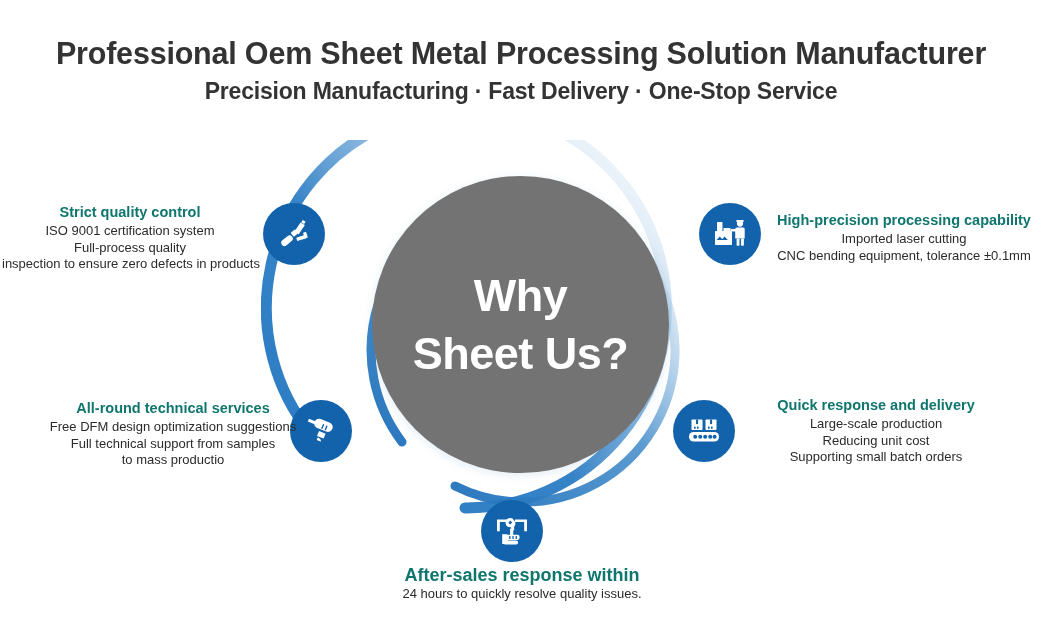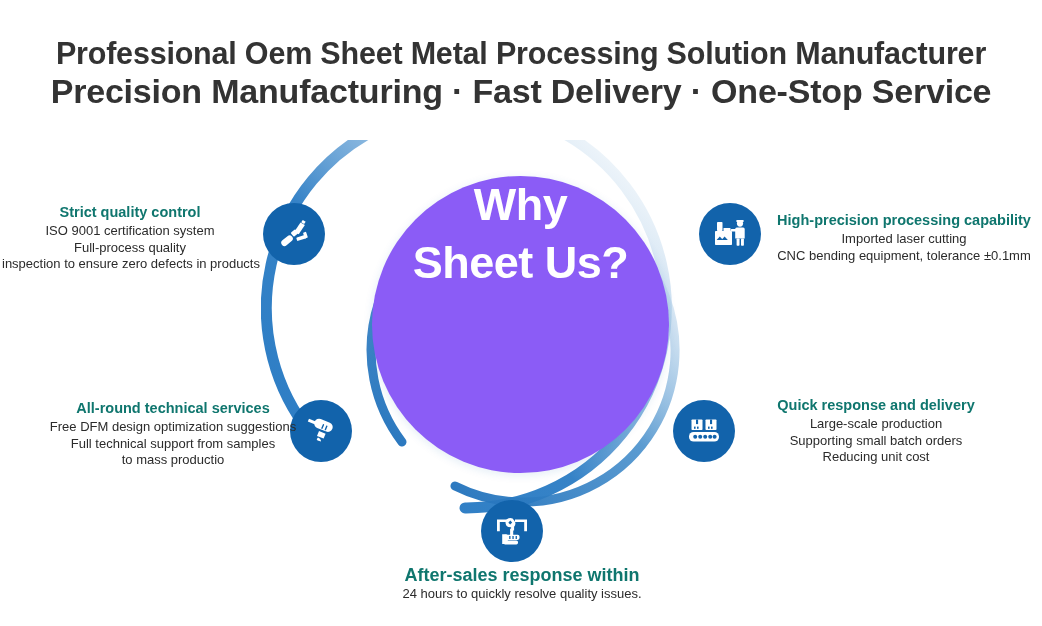--- a/index.html
+++ b/index.html
@@ -33,21 +33,21 @@
     letter-spacing: -0.2px;
   }
   .headline .line1 {
     display: block;
     font-size: 30.5px;
     line-height: 38px;
     white-space: nowrap;
   }
   .headline .line2 {
     display: block;
-    font-size: 34px;
+    font-size: 23px;
     line-height: 38px;
     white-space: nowrap;
   }
 
   
   .ring-wrap {
     position: absolute;
     left: 261px;
     top: 140px;
     width: 520px;
@@ -57,25 +57,25 @@
   .ring-wrap svg { display: block; }
 
   
   .center-circle {
     position: absolute;
     left: 372px;
     top: 176px;
     width: 297px;
     height: 297px;
     border-radius: 50%;
-    background: #8b5cf6;
+    background: #737373;
     display: flex;
     flex-direction: column;
     align-items: center;
-    justify-content: flex-start;
+    justify-content: center;
     box-shadow: 0 2px 10px rgba(15,95,172,0.12);
   }
   .center-circle .cc-line {
     color: #ffffff;
     font-weight: bold;
     font-size: 45px;
     line-height: 58px;
     letter-spacing: -0.5px;
     text-align: center;
     white-space: nowrap;
@@ -285,22 +285,22 @@
   <div class="tblock tb-bl">
     <div class="t-title">All-round technical services</div>
     <div class="t-line">Free DFM design optimization suggestions</div>
     <div class="t-line">Full technical support from samples</div>
     <div class="t-line">to mass productio</div>
   </div>
 
   <div class="tblock tb-br">
     <div class="t-title">Quick response and delivery</div>
     <div class="t-line">Large-scale production</div>
+    <div class="t-line">Reducing unit cost</div>
     <div class="t-line">Supporting small batch orders</div>
-    <div class="t-line">Reducing unit cost</div>
   </div>
 
   <div class="tblock tb-bc">
     <div class="t-title">After-sales response within</div>
     <div class="t-line">24 hours to quickly resolve quality issues.</div>
   </div>
 
 </div>
 
 </body></html>

